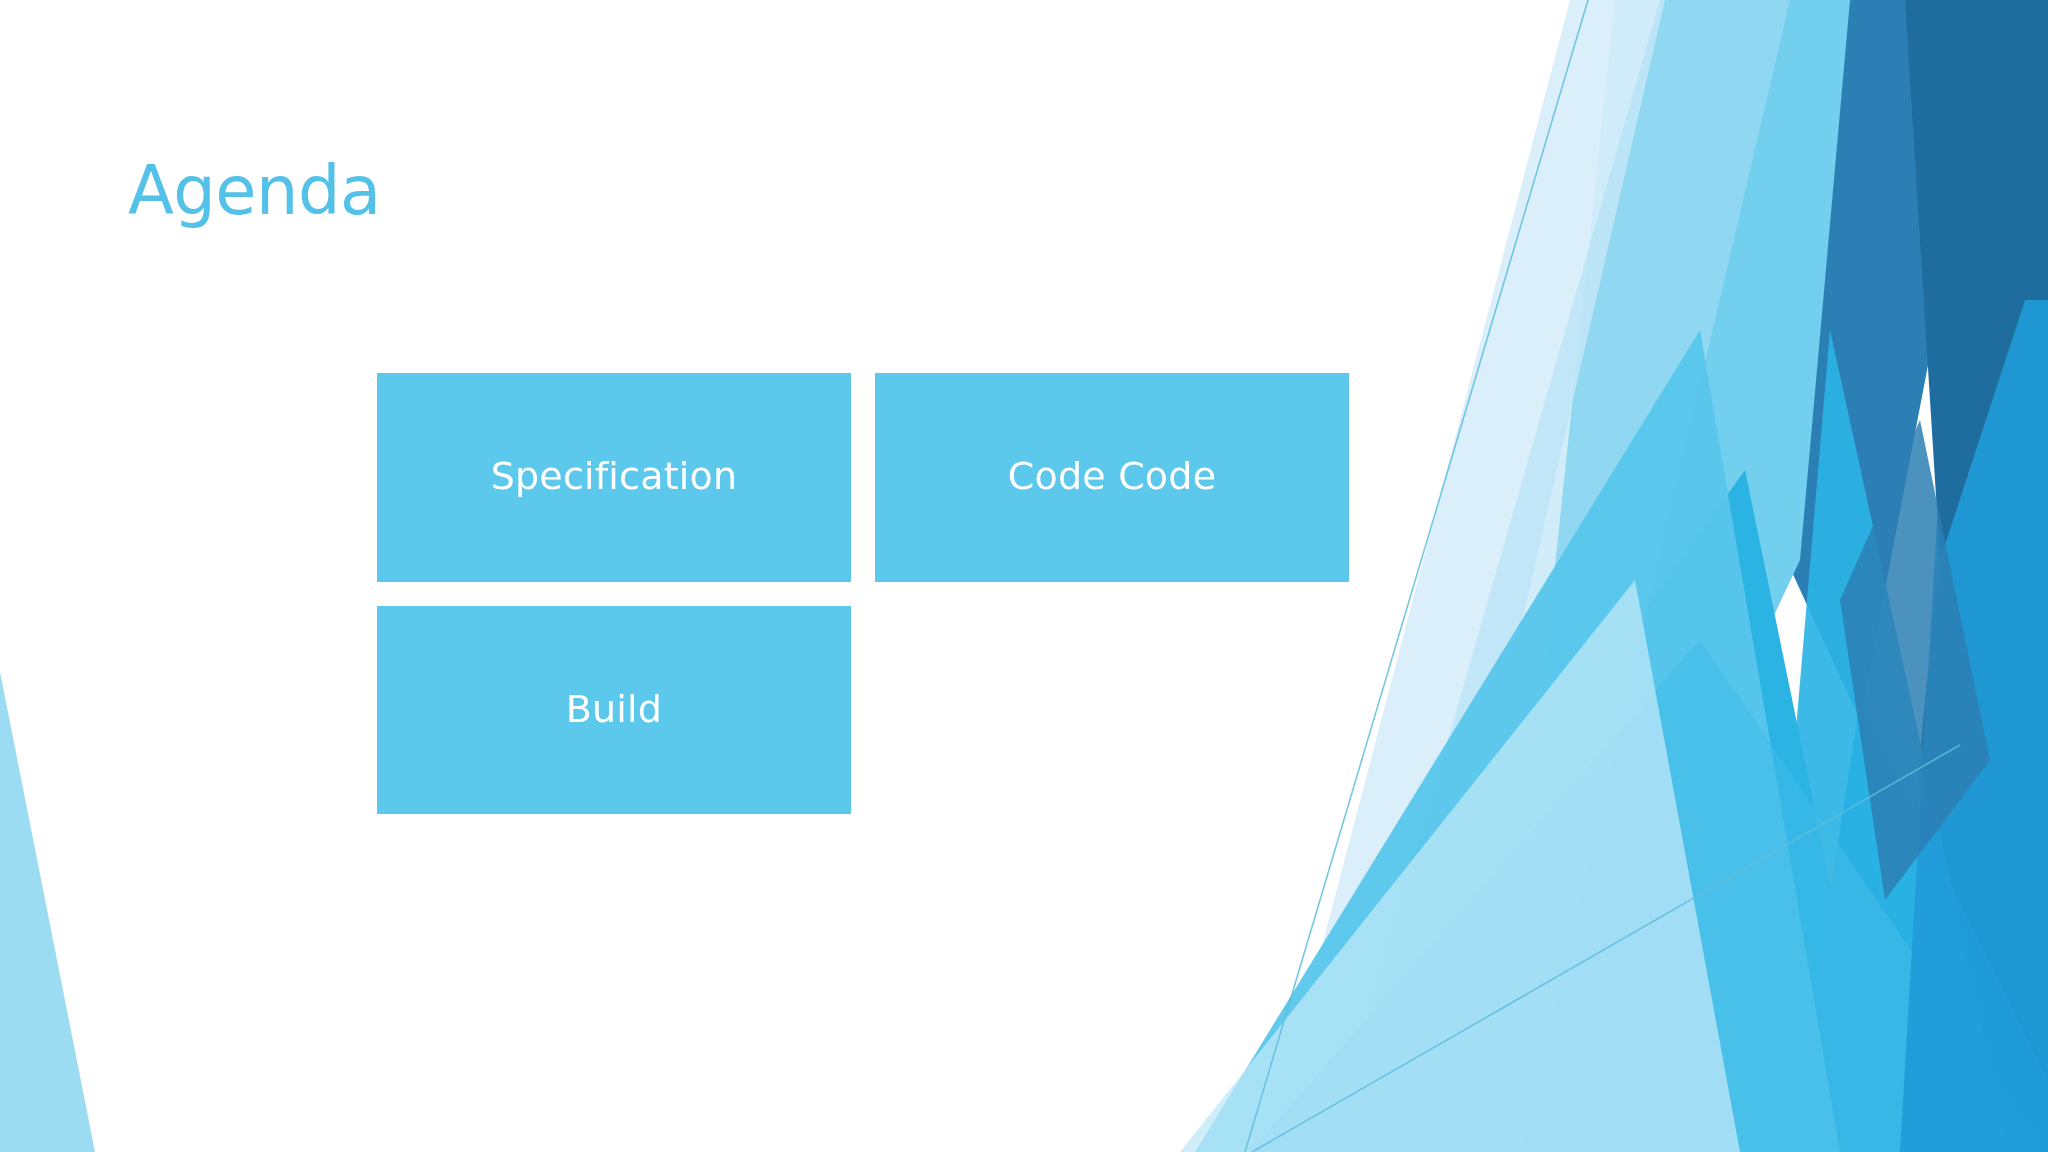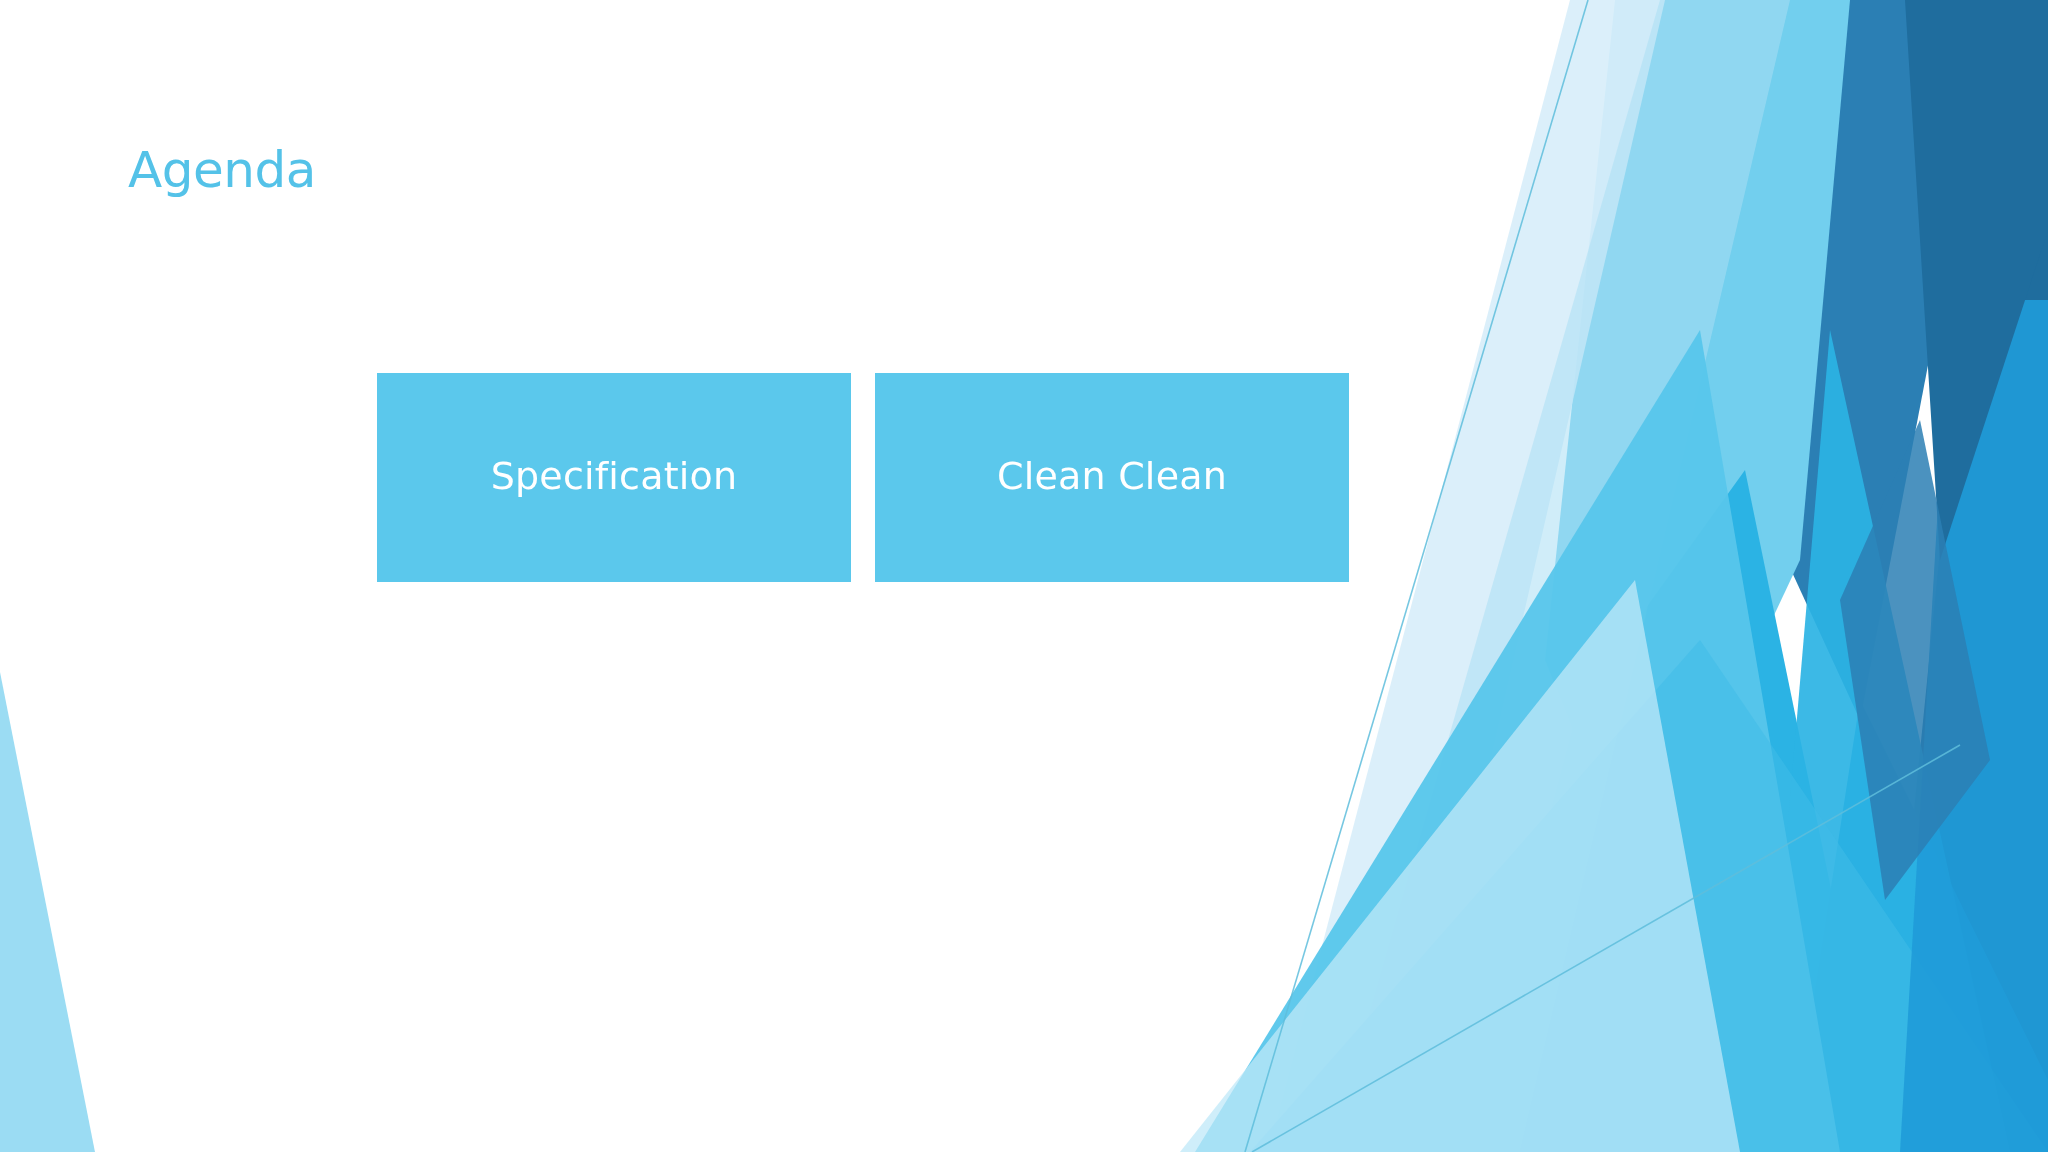--- a/index.html
+++ b/index.html
@@ -23,21 +23,21 @@
     inset: 0;
     width: 2048px;
     height: 1152px;
     pointer-events: none;
   }
   #slide-title {
     position: absolute;
     left: 128px;
     top: 108px;
     font-family: "DejaVu Sans", sans-serif;
-    font-size: 50px;
+    font-size: 67px;
     font-weight: 400;
     line-height: 1.15;
     letter-spacing: -0.5px;
     color: #54C2E8;
     white-space: nowrap;
   }
   #agenda-grid {
     position: absolute;
     left: 377px;
     top: 373px;
@@ -113,19 +113,22 @@
   <h1 id="slide-title">Agenda</h1>
 
   <div id="agenda-grid">
 
     <div class="agenda-card">
       <span class="agenda-card-label">Specification</span>
     </div>
 
 
     <div class="agenda-card">
-      <span class="agenda-card-label">Clean Clean</span>
+      <span class="agenda-card-label">Code Code</span>
     </div>
 
+    <div class="agenda-card">
+      <span class="agenda-card-label">Build</span>
+    </div>
 
   </div>
 
 </div>
 
 </body></html>

